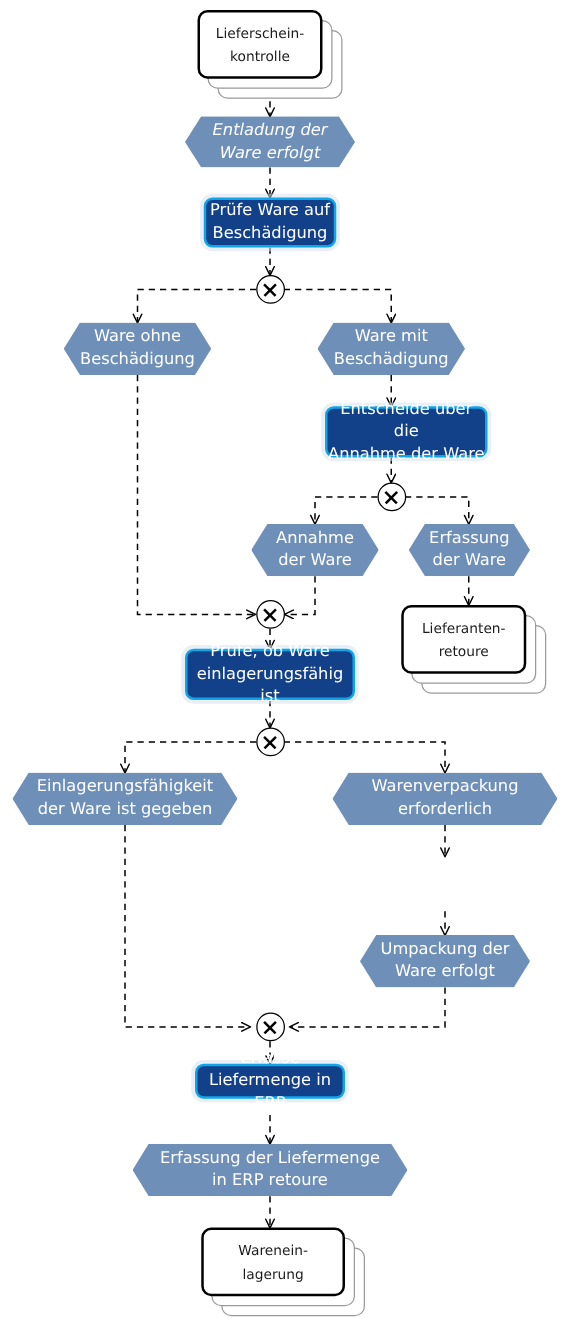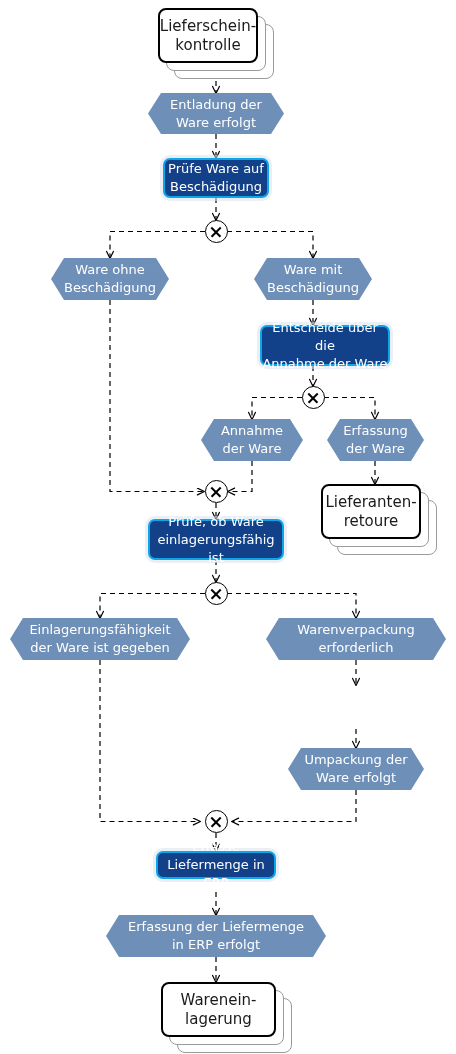--- a/index.html
+++ b/index.html
@@ -11,21 +11,21 @@
 
   
   .iface{z-index:5;}
   .iface .sheet{position:absolute;left:0;top:0;width:100%;height:100%;
       border:1px solid #9a9a9a;border-radius:8px;background:#ffffff;box-sizing:border-box;}
   .iface .sheet.s2{transform:translate(16px,16px);}
   .iface .sheet.s1{transform:translate(8px,8px);}
   .iface .face{position:absolute;left:0;top:0;width:100%;height:100%;
       border:2px solid #000000;border-radius:8px;background:#ffffff;box-sizing:border-box;
       display:flex;align-items:center;justify-content:center;text-align:center;
-      font-size:15px;line-height:19px;color:#1a1a1a;}
+      font-size:11px;line-height:19px;color:#1a1a1a;}
 
   
   .func{z-index:6;}
   .func .halo{position:absolute;left:-3px;top:-3px;right:-3px;bottom:-3px;
       border-radius:10px;background:#d8e2ee;opacity:.55;}
   .func .face{position:absolute;left:0;top:0;width:100%;height:100%;
       background:#12418a;border:2px solid #0ea5e9;border-radius:7px;box-sizing:border-box;
       display:flex;align-items:center;justify-content:center;text-align:center;
       font-size:13px;line-height:18px;color:#ffffff;}
 
@@ -108,21 +108,21 @@
 
   <div class="node iface" style="left:158px;top:8px;width:100px;height:55px;">
     <div class="sheet s2"></div>
     <div class="sheet s1"></div>
     <div class="face">
       <span><span>Lieferschein-</span><br>
       <span>kontrolle</span></span>
     </div>
   </div>
 
-  <div class="node evt" style="left:148px;top:93px;width:136px;height:41px;">
+  <div class="node evt" style="left:148px;top:93px;width:136px;height:41px;font-style:italic;">
     <div class="face">
       <span><span>Entladung der</span><br>
       <span>Ware erfolgt</span></span>
     </div>
   </div>
 
   <div class="node func" style="left:163px;top:158px;width:106px;height:40px;">
     <div class="halo"></div>
     <div class="face">
       <span><span>Prüfe Ware auf</span><br>
@@ -239,21 +239,21 @@
     <div class="halo"></div>
     <div class="face">
       <span><span>Erfasse</span><br>
       <span>Liefermenge in ERP</span></span>
     </div>
   </div>
 
   <div class="node evt" style="left:106px;top:915px;width:220px;height:42px;">
     <div class="face">
       <span><span>Erfassung der Liefermenge</span><br>
-      <span>in ERP erfolgt</span></span>
+      <span>in ERP retoure</span></span>
     </div>
   </div>
 
   <div class="node iface" style="left:161px;top:982px;width:115px;height:55px;">
     <div class="sheet s2"></div>
     <div class="sheet s1"></div>
     <div class="face">
       <span><span>Warenein-</span><br>
       <span>lagerung</span></span>
     </div>

